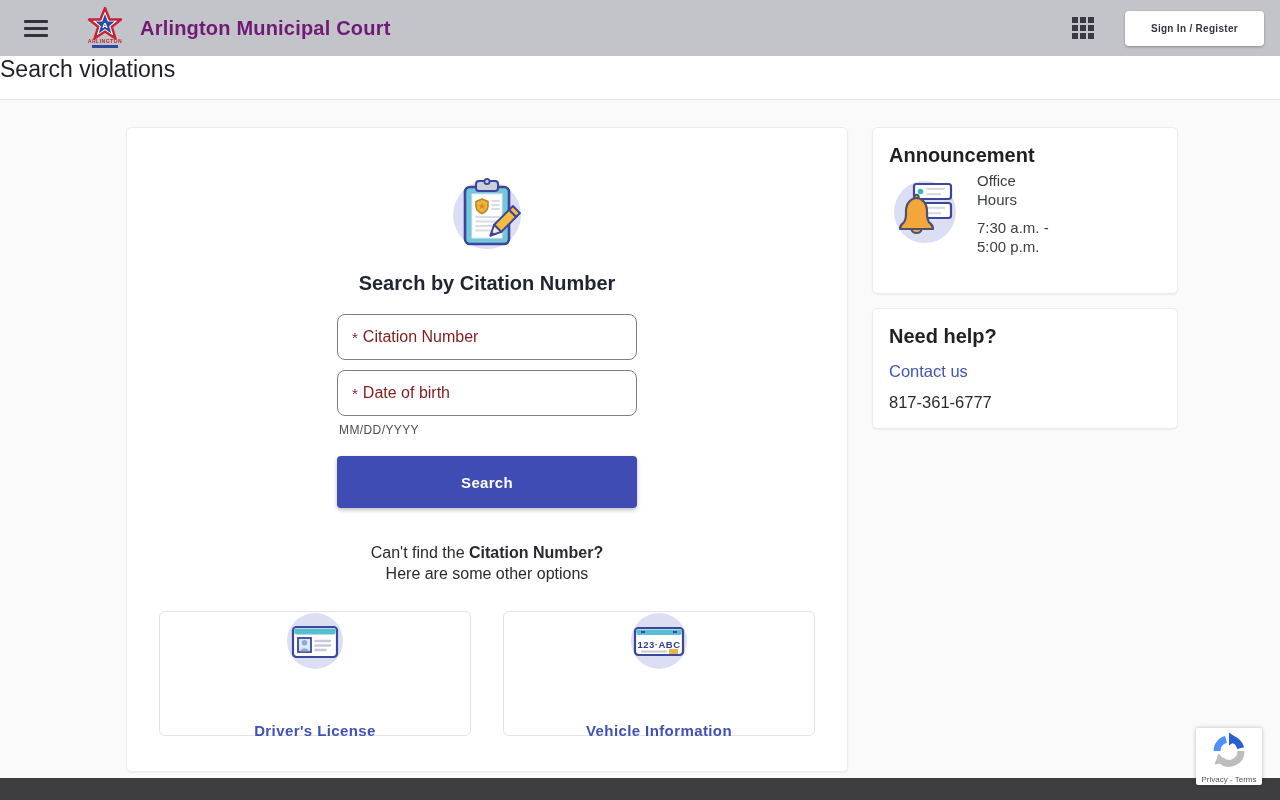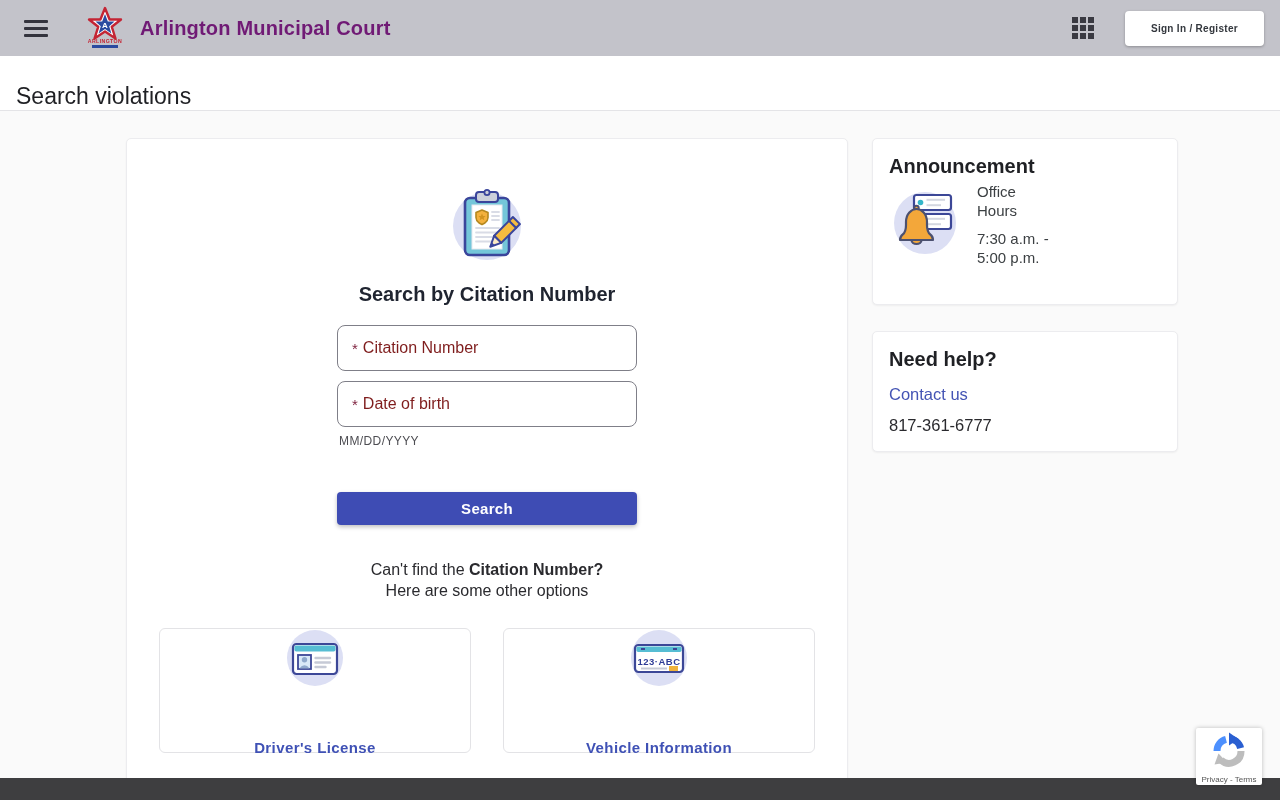--- a/index.html
+++ b/index.html
@@ -26,22 +26,22 @@
   .apps-grid { display:grid; grid-template-columns:repeat(3,6px); grid-template-rows:repeat(3,6px); gap:2px; }
   .apps-grid i { background:#3a3a42; display:block; }
   .signin-btn {
     margin-left:22px; background:#fff; border:none; border-radius:4px;
     height:35px; padding:0 26px; font-family:inherit; font-size:10px; font-weight:700;
     color:#33373d; letter-spacing:.3px; box-shadow:0 1px 3px rgba(0,0,0,.28); cursor:pointer;
   }
 
   
   .heading-band {
-    height:55px; background:#fff; display:flex; align-items:flex-end;
-    padding-left:16px; border-bottom:1px solid #e4e4e7;
+    height:44px; background:#fff; display:flex; align-items:flex-start;
+    border-bottom:1px solid #e4e4e7;
   }
   .heading-band h1 { font-size:23px; font-weight:400; color:#1f2024; }
 
   
   .content { display:flex; gap:24px; padding:27px 0 0 126px; }
 
   .search-card {
     width:722px; background:#fff; border:1px solid #ececef; border-radius:5px;
     box-shadow:0 1px 2px rgba(0,0,0,.05);
     display:flex; flex-direction:column; align-items:center;
@@ -53,38 +53,38 @@
   .field {
     height:46px; border:1px solid #7f7f88; border-radius:8px; background:#fff;
     display:flex; align-items:center; padding:0 14px; margin-bottom:10px;
     font-size:16px; cursor:text;
   }
   .req { color:#7d1f3c; margin-right:5px; font-size:15px; }
   .field-label { color:#7f1d1d; }
   .hint { font-size:12px; color:#4d4d52; letter-spacing:.4px; margin:-3px 0 0 2px; }
 
   .search-btn {
-    margin-top:44px; width:300px; height:33px; background:#3e4cb4; color:#fff;
+    margin-top:19px; width:300px; height:52px; background:#3e4cb4; color:#fff;
     border:none; border-radius:4px; font-family:inherit; font-size:15px; font-weight:700;
     letter-spacing:.3px; cursor:pointer; box-shadow:0 2px 4px rgba(0,0,0,.25);
   }
 
   .help-text { margin-top:34px; text-align:center; font-size:16px; color:#2a2a2e; line-height:21px; }
   .help-text b { font-weight:700; }
 
   .options-row { display:flex; gap:32px; margin-top:27px; }
   .option-card {
     width:312px; height:125px; background:#fff; border:1px solid #e3e3e6; border-radius:6px;
     display:flex; flex-direction:column; align-items:center; justify-content:center;
     gap:25px; cursor:pointer;
   }
   .option-label { color:#3f51b5; font-weight:700; font-size:15px; letter-spacing:.4px;margin-top:21px; }
 
   
-  .sidebar { width:306px; display:flex; flex-direction:column; gap:26px; }
+  .sidebar { width:306px; display:flex; flex-direction:column; gap:14px; }
   .side-card {
     background:#fff; border:1px solid #ececef; border-radius:5px;
     box-shadow:0 1px 2px rgba(0,0,0,.05); padding:16px;
   }
   .side-card h3 { font-size:20px; font-weight:700; color:#1f2024; margin-bottom:4px; }
   .announce-body { width:168px; }
   .announce-body::after { content:""; display:block; clear:both; }
   .announce-icon { float:left; margin:2px 16px 4px 0; }
   .announce-body p { font-size:15px; line-height:19px; color:#3c4043; margin-bottom:9px; }
   .announcement { min-height:167px; }

